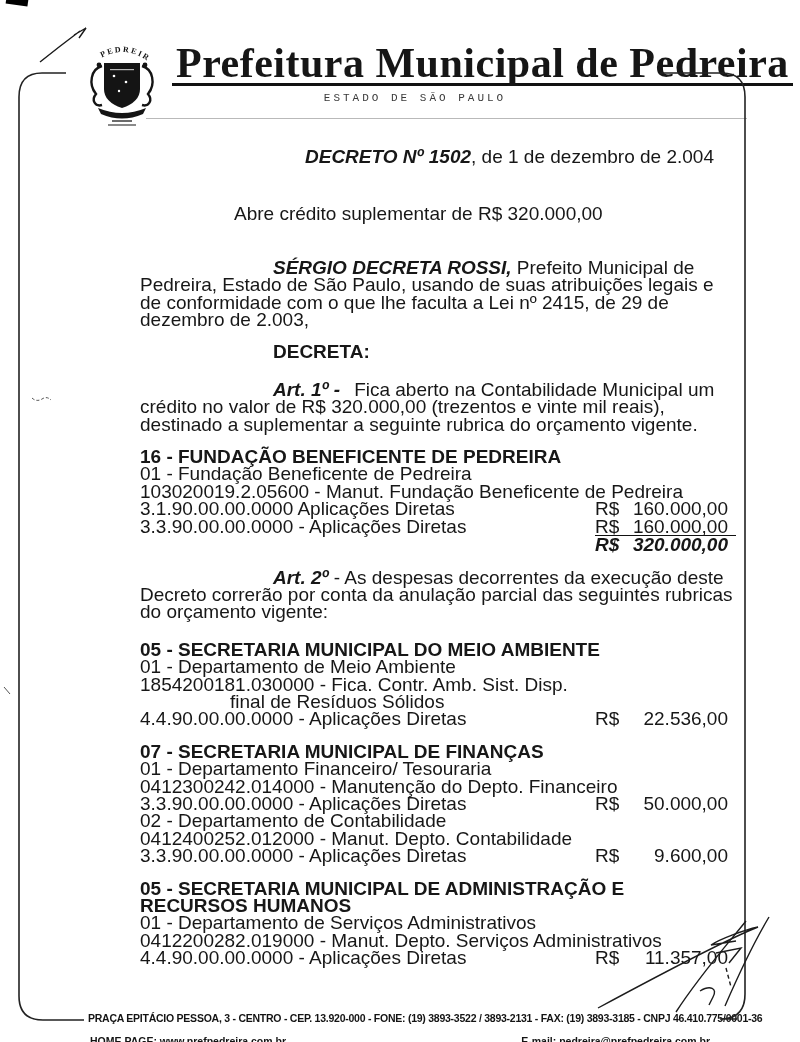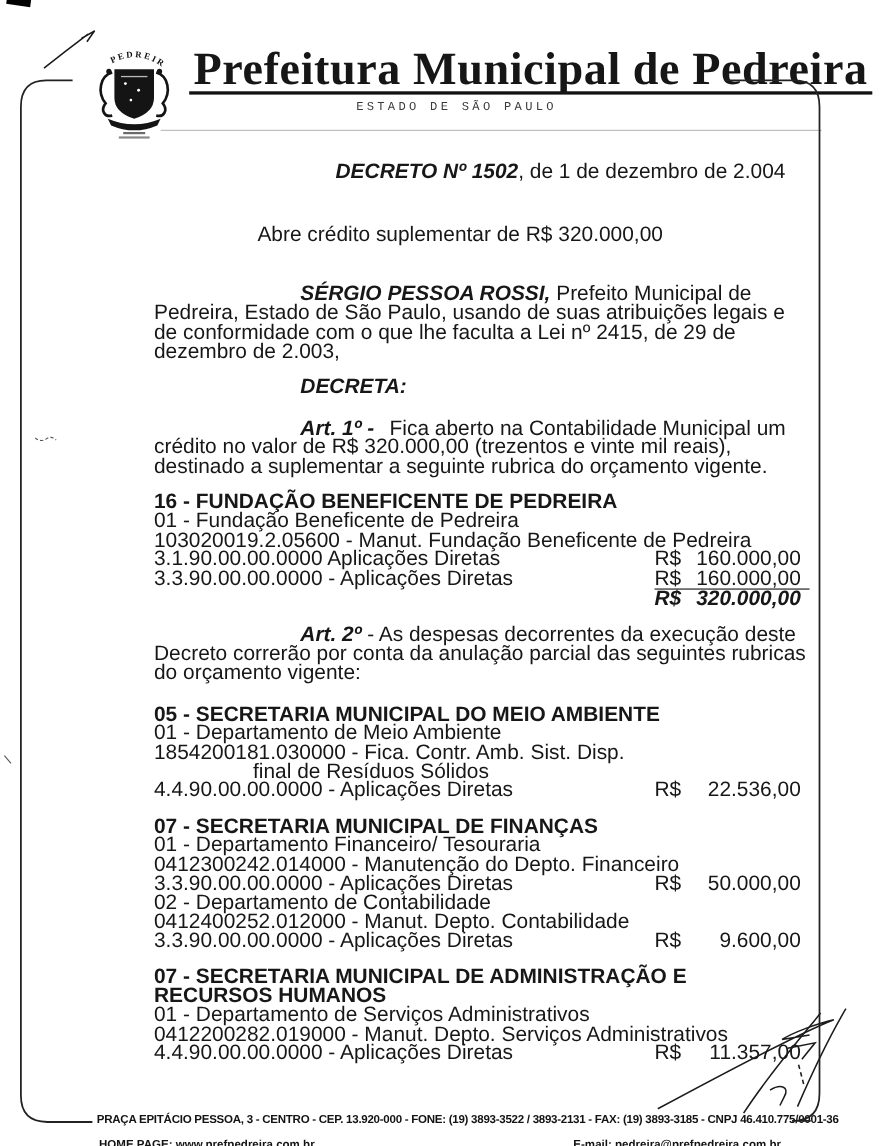--- a/index.html
+++ b/index.html
@@ -23,21 +23,21 @@
   .sub-rule{position:absolute;left:146px;top:118px;width:601px;height:1px;background:#b9b9b9;}
   
   .content{
     position:absolute;left:140px;top:148px;width:596px;
     font-size:19px;line-height:17.4px;color:#171717;
   }
   .doc-title{margin:0 0 40px 165px;}
   .b-i{font-weight:bold;font-style:italic;}
   .summary{margin:0 0 36px 94px;}
   .preamble{margin:0;text-indent:133px;}
-  .decreta{margin:15px 0 20px 133px;font-weight:bold;font-style:italic;}
+  .decreta{margin:15px 0 20px 133px;font-weight:bold;}
   .art{margin:0 0 15px 0;text-indent:133px;}
   .art .gap{display:inline-block;width:14px;}
   .art2{margin:10px 0 20px 0;}
   
   .bsec{margin:0 0 15px 0;}
   .bhead{font-weight:bold;}
   .bline.ind{padding-left:90px;}
   .brow{display:flex;gap:44px;}
   .brow .desc{flex:1;}
   .brow .money{width:141px;display:flex;justify-content:space-between;padding-right:8px;box-sizing:border-box;}
@@ -85,21 +85,21 @@
   <div class="org-sub">ESTADO DE SÃO PAULO</div>
 </div>
 <div class="sub-rule"></div>
 
 <div class="content">
 
   <p class="doc-title"><span class="b-i">DECRETO Nº 1502</span><span>, de 1 de dezembro de 2.004</span></p>
 
   <p class="summary">Abre crédito suplementar de R$ 320.000,00</p>
 
-  <p class="preamble"><span class="b-i">SÉRGIO PESSOA ROSSI,</span><span> Prefeito Municipal de Pedreira, Estado de São Paulo, usando de suas atribuições legais e de conformidade com o que lhe faculta a Lei nº 2415, de 29 de dezembro de 2.003,</span></p>
+  <p class="preamble"><span class="b-i">SÉRGIO DECRETA ROSSI,</span><span> Prefeito Municipal de Pedreira, Estado de São Paulo, usando de suas atribuições legais e de conformidade com o que lhe faculta a Lei nº 2415, de 29 de dezembro de 2.003,</span></p>
 
   <p class="decreta">DECRETA:</p>
 
   <p class="art"><span class="b-i">Art. 1º -</span><span class="gap"></span><span>Fica aberto na Contabilidade Municipal um crédito no valor de R$ 320.000,00 (trezentos e vinte mil reais), destinado a suplementar a seguinte rubrica do orçamento vigente.</span></p>
 
   <div>
       <div class="bsec">
         <div class="bhead">16 - FUNDAÇÃO BENEFICENTE DE PEDREIRA</div>
         <div class="bline">01 - Fundação Beneficente de Pedreira</div>
         <div class="bline">103020019.2.05600 - Manut. Fundação Beneficente de Pedreira</div>
@@ -158,21 +158,21 @@
         <div class="bline">0412400252.012000 - Manut. Depto. Contabilidade</div>
         <div class="brow">
           <span class="desc">3.3.90.00.00.0000 - Aplicações Diretas</span>
           <span class="money">
             <span class="cur">R$</span>
             <span class="val">9.600,00</span>
           </span>
         </div>
       </div>
       <div class="bsec">
-        <div class="bhead">07 - SECRETARIA MUNICIPAL DE ADMINISTRAÇÃO E RECURSOS HUMANOS</div>
+        <div class="bhead">05 - SECRETARIA MUNICIPAL DE ADMINISTRAÇÃO E RECURSOS HUMANOS</div>
         <div class="bline">01 - Departamento de Serviços Administrativos</div>
         <div class="bline">0412200282.019000 - Manut. Depto. Serviços Administrativos</div>
         <div class="brow">
           <span class="desc">4.4.90.00.00.0000 - Aplicações Diretas</span>
           <span class="money">
             <span class="cur">R$</span>
             <span class="val">11.357,00</span>
           </span>
         </div>
       </div>

